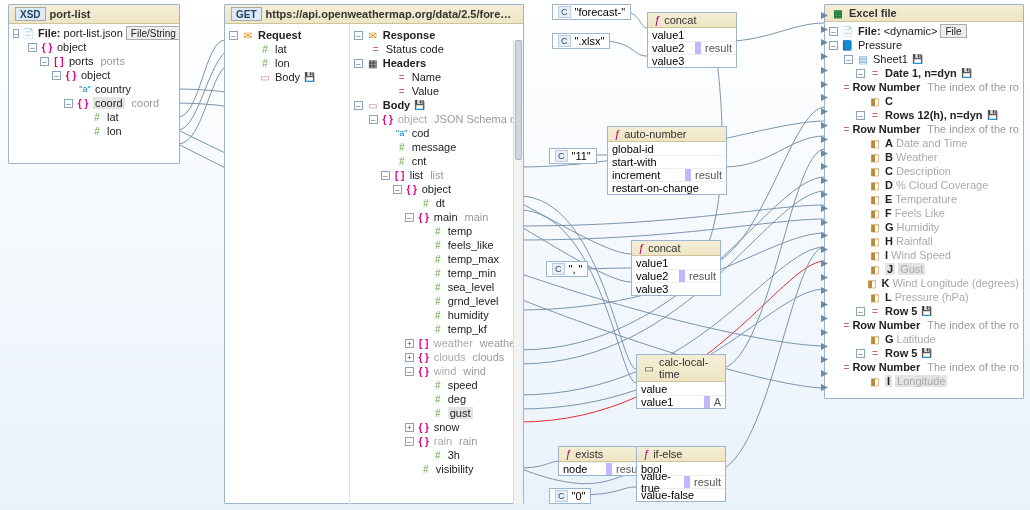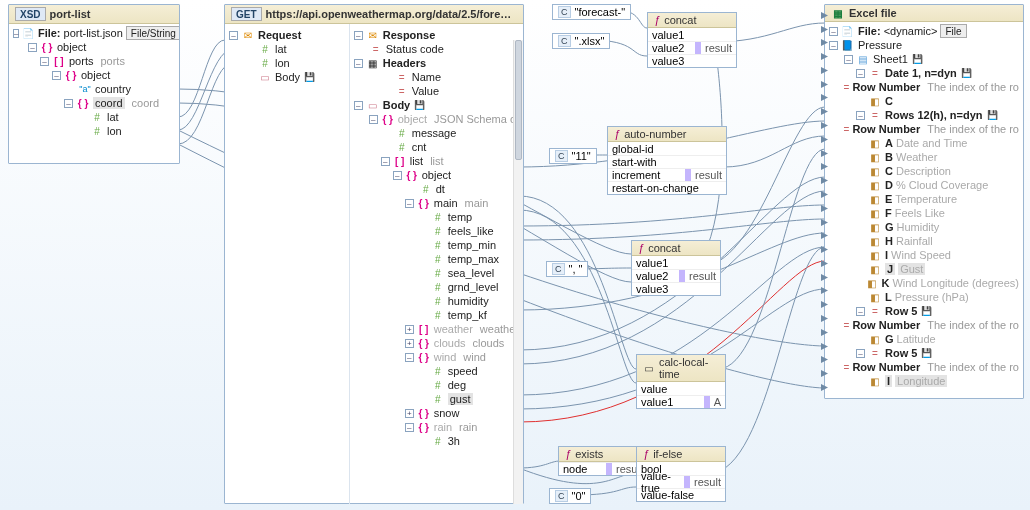--- a/index.html
+++ b/index.html
@@ -236,20 +236,26 @@
           <div class="row">
             <span class="sp s1"></span>
             <span class="exp">–</span>
             <span class="ic ic-obj">{ }</span>
             <span class="ghost">object</span>
             <span class="hint">JSON Schema o</span>
           </div>
           <div class="row">
             <span class="sp s2"></span>
             <span style="width: 11px; display: inline-block;"></span>
+            <span class="ic ic-str"></span>
+            <span>cod</span>
+          </div>
+          <div class="row">
+            <span class="sp s2"></span>
+            <span style="width: 11px; display: inline-block;"></span>
             <span class="ic ic-num"></span>
             <span>message</span>
           </div>
           <div class="row">
             <span class="sp s2"></span>
             <span style="width: 11px; display: inline-block;"></span>
             <span class="ic ic-num"></span>
             <span>cnt</span>
           </div>
           <div class="row">
@@ -287,27 +293,27 @@
           <div class="row">
             <span class="sp s5"></span>
             <span style="width: 11px; display: inline-block;"></span>
             <span class="ic ic-num"></span>
             <span>feels_like</span>
           </div>
           <div class="row">
             <span class="sp s5"></span>
             <span style="width: 11px; display: inline-block;"></span>
             <span class="ic ic-num"></span>
+            <span>temp_max</span>
+          </div>
+          <div class="row">
+            <span class="sp s5"></span>
+            <span style="width: 11px; display: inline-block;"></span>
+            <span class="ic ic-num"></span>
             <span>temp_min</span>
-          </div>
-          <div class="row">
-            <span class="sp s5"></span>
-            <span style="width: 11px; display: inline-block;"></span>
-            <span class="ic ic-num"></span>
-            <span>temp_max</span>
           </div>
           <div class="row">
             <span class="sp s5"></span>
             <span style="width: 11px; display: inline-block;"></span>
             <span class="ic ic-num"></span>
             <span>sea_level</span>
           </div>
           <div class="row">
             <span class="sp s5"></span>
             <span style="width: 11px; display: inline-block;"></span>
@@ -376,20 +382,26 @@
             <span class="exp">–</span>
             <span class="ic ic-obj">{ }</span>
             <span class="ghost">rain</span>
             <span class="hint">rain</span>
           </div>
           <div class="row">
             <span class="sp s5"></span>
             <span style="width: 11px; display: inline-block;"></span>
             <span class="ic ic-num"></span>
             <span>3h</span>
+          </div>
+          <div class="row">
+            <span class="sp s4"></span>
+            <span style="width: 11px; display: inline-block;"></span>
+            <span class="ic ic-num"></span>
+            <span>visibility</span>
           </div>
         </div>
       <div class="vscroll">
           <div class="thumb"></div>
         </div>
     </div>
   </div>
 </div>
 
 <div class="pane" style="left:824px;top:4px;width:200px;height:395px;">

